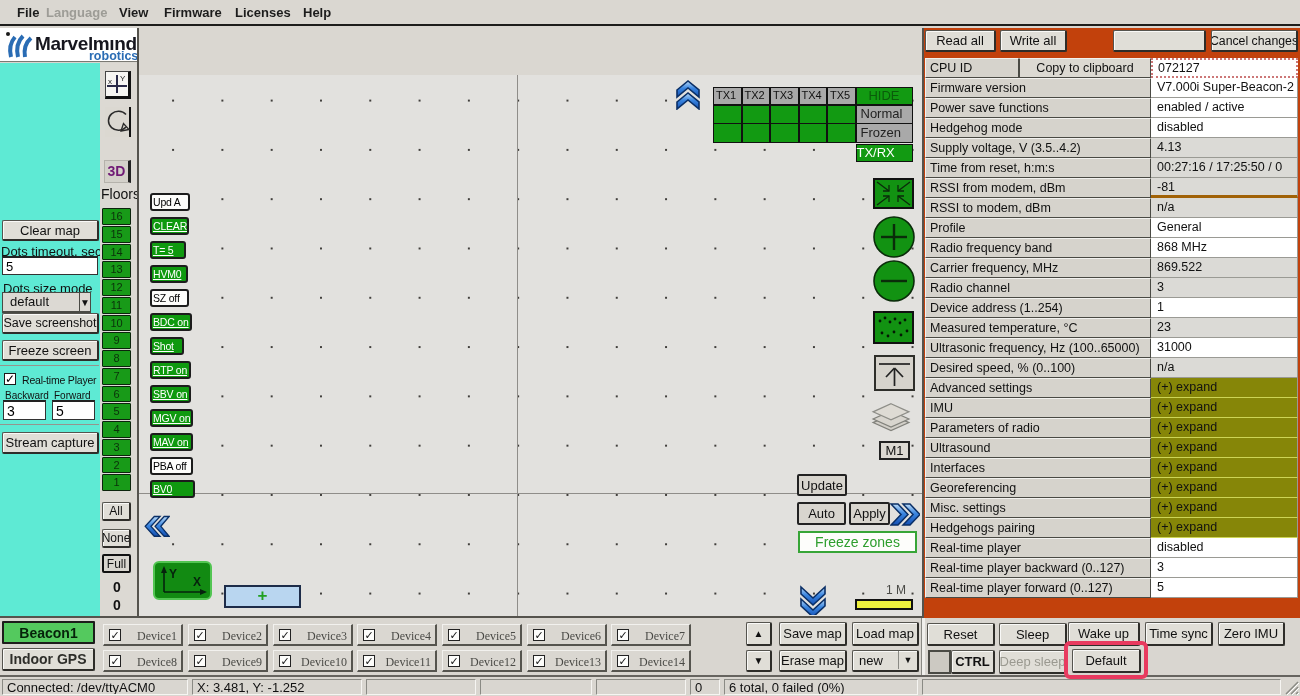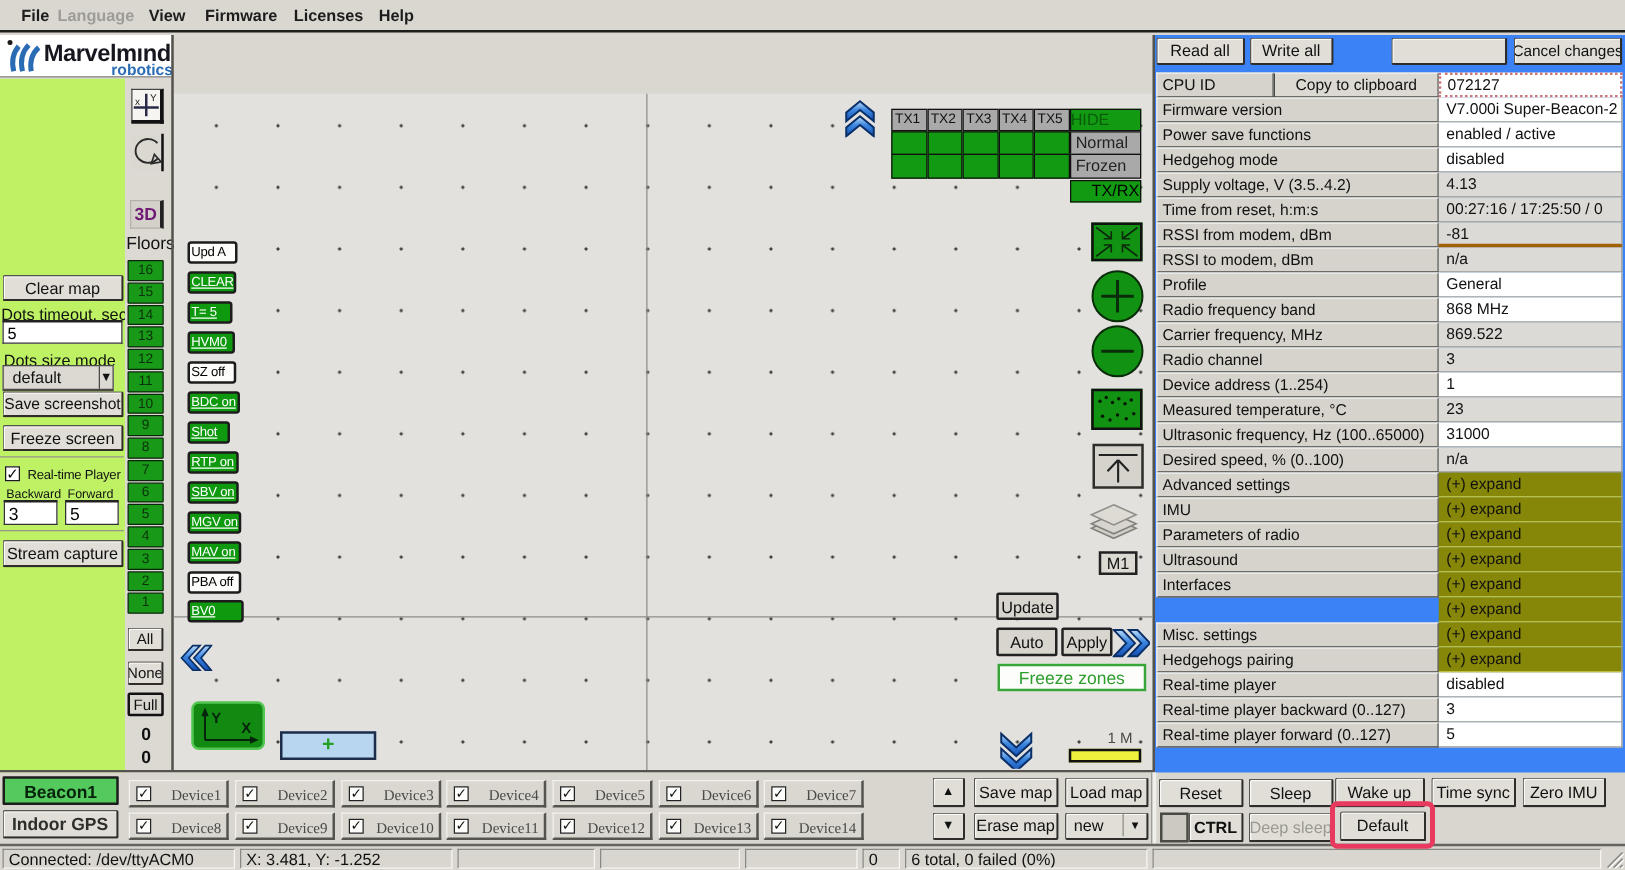--- a/index.html
+++ b/index.html
@@ -37,21 +37,21 @@
   <svg width="30" height="32" viewBox="0 0 30 32" style="position:absolute;left:5px;top:1px;">
     <circle cx="3" cy="5" r="2" fill="#1a1a1a"></circle>
     <path d="M6 28 Q3 16 10 8" stroke="#2a6cb4" stroke-width="4" fill="none"></path>
     <path d="M13 28 Q10 15 18 7" stroke="#2a6cb4" stroke-width="4" fill="none"></path>
     <path d="M20 28 Q18 16 26 9" stroke="#2a6cb4" stroke-width="4" fill="none"></path>
   </svg>
   <div class="lbl" style="left:35px;top:5px;font-size:19px;font-weight:bold;color:#16161e;letter-spacing:-0.4px;">Marvelmınd</div>
   <div class="lbl" style="left:89px;top:21px;font-size:12.5px;font-weight:bold;color:#2a6cb4;">robotics</div>
 </div>
 
-<div class="abs" id="sidebar" style="left:0;top:63px;width:100px;height:557px;background:#bef264;">
+<div class="abs" id="sidebar" style="left:0;top:63px;width:100px;height:557px;background:#5eead4;">
   <div class="btn" style="left:2px;top:157px;width:97px;height:21px;">Clear map</div>
   <div class="lbl" style="left:1px;top:181px;">Dots timeout, sec</div>
   <div class="inp" style="left:2px;top:193px;width:96px;height:19px;">5</div>
   <div class="lbl" style="left:3px;top:218px;">Dots size mode</div>
   <div class="abs" style="left:2px;top:229px;width:89px;height:21px;background:#dcd9d3;border:1px solid #4a4a44;border-bottom-width:2px;">
     <div class="lbl" style="left:7px;top:1px;">default</div>
     <div class="abs" style="right:0;top:0;width:11px;height:18px;border-left:1px solid #4a4a44;display:flex;align-items:center;justify-content:center;font-size:10px;color:#111;">▼</div>
   </div>
   <div class="btn" style="left:2px;top:250px;width:97px;height:21px;font-size:12.5px;">Save screenshot</div>
   <div class="btn" style="left:2px;top:277px;width:97px;height:21px;">Freeze screen</div>
@@ -163,34 +163,34 @@
     <polygon points="4,3 16,14 28,3 28,10 16,21 4,10" fill="url(#bg1)" stroke="#0a2f66" stroke-width="1.6"></polygon>
     <polygon points="4,15 16,26 28,15 28,22 16,33 4,22" fill="url(#bg1)" stroke="#0a2f66" stroke-width="1.6"></polygon>
   </svg>
 
   <div id="txtable">
     <div class="abs" style="left:713px;top:87px;width:28.5px;height:18px;background:#a9a9a9;border:1.5px solid #111;font-size:11px;color:#111;text-align:left;padding-left:2px;line-height:15px;">TX1</div>
     <div class="abs" style="left:741.5px;top:87px;width:28.5px;height:18px;background:#a9a9a9;border:1.5px solid #111;font-size:11px;color:#111;text-align:left;padding-left:2px;line-height:15px;">TX2</div>
     <div class="abs" style="left:770px;top:87px;width:28.5px;height:18px;background:#a9a9a9;border:1.5px solid #111;font-size:11px;color:#111;text-align:left;padding-left:2px;line-height:15px;">TX3</div>
     <div class="abs" style="left:798.5px;top:87px;width:28.5px;height:18px;background:#a9a9a9;border:1.5px solid #111;font-size:11px;color:#111;text-align:left;padding-left:2px;line-height:15px;">TX4</div>
     <div class="abs" style="left:827px;top:87px;width:28.5px;height:18px;background:#a9a9a9;border:1.5px solid #111;font-size:11px;color:#111;text-align:left;padding-left:2px;line-height:15px;">TX5</div>
-    <div class="abs" style="left:855.5px;top:87px;width:57px;height:18px;background:#129a12;border:1.5px solid #111;font-size:13px;color:#0a5c0a;text-align:left;line-height:15px;">HIDE</div>
+    <div class="abs" style="left:855.5px;top:87px;width:57px;height:18px;background:#129a12;border:1.5px solid #111;font-size:13px;color:#0a5c0a;text-align:center;line-height:15px;">HIDE</div>
     <div class="abs" style="left:713px;top:104.5px;width:28.5px;height:19px;background:#129a12;border:1.5px solid #111;"></div>
     <div class="abs" style="left:741.5px;top:104.5px;width:28.5px;height:19px;background:#129a12;border:1.5px solid #111;"></div>
     <div class="abs" style="left:770px;top:104.5px;width:28.5px;height:19px;background:#129a12;border:1.5px solid #111;"></div>
     <div class="abs" style="left:798.5px;top:104.5px;width:28.5px;height:19px;background:#129a12;border:1.5px solid #111;"></div>
     <div class="abs" style="left:827px;top:104.5px;width:28.5px;height:19px;background:#129a12;border:1.5px solid #111;"></div>
     <div class="abs" style="left:855.5px;top:104.5px;width:57px;height:19px;background:#a9a9a9;border:1.5px solid #111;font-size:13px;color:#222;text-align:left;padding-left:4px;line-height:16px;">Normal</div>
     <div class="abs" style="left:713px;top:123px;width:28.5px;height:20px;background:#129a12;border:1.5px solid #111;"></div>
     <div class="abs" style="left:741.5px;top:123px;width:28.5px;height:20px;background:#129a12;border:1.5px solid #111;"></div>
     <div class="abs" style="left:770px;top:123px;width:28.5px;height:20px;background:#129a12;border:1.5px solid #111;"></div>
     <div class="abs" style="left:798.5px;top:123px;width:28.5px;height:20px;background:#129a12;border:1.5px solid #111;"></div>
     <div class="abs" style="left:827px;top:123px;width:28.5px;height:20px;background:#129a12;border:1.5px solid #111;"></div>
     <div class="abs" style="left:855.5px;top:123px;width:57px;height:20px;background:#a9a9a9;border:1.5px solid #111;font-size:13px;color:#222;text-align:left;padding-left:4px;line-height:17px;">Frozen</div>
-    <div class="abs" style="left:855.5px;top:144px;width:57px;height:18px;background:#129a12;border:1.5px solid #111;font-size:13px;color:#000000;text-align:right;line-height:15px;">TX/RX</div>
+    <div class="abs" style="left:855.5px;top:144px;width:57px;height:18px;background:#129a12;border:1.5px solid #111;font-size:13px;color:#ffffff;text-align:left;line-height:15px;">TX/RX</div>
   </div>
 
   <div class="abs" style="left:873px;top:178px;width:41px;height:31px;background:#129212;border:2px solid #111;">
     <svg width="37" height="27" viewBox="0 0 37 27">
       <g stroke="#0b2a0b" stroke-width="1.3" fill="none">
         <line x1="2" y1="2" x2="14" y2="11"></line>
             <polyline points="8,11 14,11 14,5"></polyline>
         <line x1="35" y1="2" x2="23" y2="11"></line>
             <polyline points="23,5 23,11 29,11"></polyline>
         <line x1="2" y1="25" x2="14" y2="16"></line>
@@ -256,21 +256,21 @@
       <line x1="9" y1="29" x2="48" y2="29" stroke="#06230d" stroke-width="1.6"></line>
       <polygon points="52,29 45,26 45,32" fill="#06230d"></polygon>
       <text x="14" y="15" font-size="12" font-weight="bold" fill="#06230d">Y</text>
       <text x="38" y="23" font-size="12" font-weight="bold" fill="#06230d">X</text>
     </svg>
   </div>
 
   <div class="abs" style="left:224px;top:585px;width:77px;height:23px;background:#b9d6f0;border:2px solid #1d2c49;color:#21a021;font-size:17px;font-weight:bold;text-align:center;line-height:18px;">+</div>
 </div>
 
-<div class="abs" id="rightpanel" style="left:924px;top:28px;width:376px;height:592px;background:#3b82f6;">
+<div class="abs" id="rightpanel" style="left:924px;top:28px;width:376px;height:592px;background:#c2410c;">
   <div class="btn" style="left:1px;top:2px;width:71px;height:22px;">Read all</div>
   <div class="btn" style="left:76px;top:2px;width:67px;height:22px;">Write all</div>
   <div class="btn" style="left:189px;top:2px;width:93px;height:22px;"></div>
   <div class="btn" style="left:287px;top:2px;width:87px;height:22px;font-size:12.3px;">Cancel changes</div>
   <div class="abs" style="left:1px;top:30px;width:94px;height:20px;background:#d6d3cc;border:1px solid #4a4a44;border-top-color:#f2f1ee;border-left-color:#f2f1ee;font-size:12.5px;color:#111;padding:2px 0 0 4px;white-space:nowrap;overflow:hidden;">CPU ID</div>
   <div class="abs" style="left:95px;top:30px;width:132px;height:20px;background:#dcd9d2;border:1px solid #4a4a44;border-top-color:#f2f1ee;font-size:12.5px;color:#111;text-align:center;padding-top:2px;">Copy to clipboard</div>
   <div class="abs" style="left:227px;top:30px;width:147px;height:20px;background:#ffffff;border:2px dotted #cc7777;font-size:12.5px;color:#111;padding:1px 0 0 5px;">072127</div>
   <div class="abs" style="left:1px;top:50px;width:226px;height:20px;background:#d6d3cc;border:1px solid #4a4a44;border-top-color:#f2f1ee;border-left-color:#f2f1ee;font-size:12.5px;color:#111;padding:2px 0 0 4px;white-space:nowrap;overflow:hidden;">Firmware version</div>
   <div class="abs" style="left:227px;top:50px;width:147px;height:20px;background:#ffffff;border-bottom:1px solid #9a9a94;border-right:1px solid #9a9a94;font-size:12.5px;color:#111;padding:2px 0 0 6px;white-space:nowrap;">V7.000i Super-Beacon-2</div>
   <div class="abs" style="left:1px;top:70px;width:226px;height:20px;background:#d6d3cc;border:1px solid #4a4a44;border-top-color:#f2f1ee;border-left-color:#f2f1ee;font-size:12.5px;color:#111;padding:2px 0 0 4px;white-space:nowrap;overflow:hidden;">Power save functions</div>
@@ -304,20 +304,21 @@
   <div class="abs" style="left:1px;top:350px;width:226px;height:20px;background:#d6d3cc;border:1px solid #4a4a44;border-top-color:#f2f1ee;border-left-color:#f2f1ee;font-size:12.5px;color:#111;padding:2px 0 0 4px;white-space:nowrap;overflow:hidden;">Advanced settings</div>
   <div class="abs" style="left:227px;top:350px;width:147px;height:20px;background:#868608;border-bottom:1px solid #cdd455;border-right:1px solid #9a9a94;font-size:12.5px;color:#111;padding:2px 0 0 6px;white-space:nowrap;">(+) expand</div>
   <div class="abs" style="left:1px;top:370px;width:226px;height:20px;background:#d6d3cc;border:1px solid #4a4a44;border-top-color:#f2f1ee;border-left-color:#f2f1ee;font-size:12.5px;color:#111;padding:2px 0 0 4px;white-space:nowrap;overflow:hidden;">IMU</div>
   <div class="abs" style="left:227px;top:370px;width:147px;height:20px;background:#868608;border-bottom:1px solid #cdd455;border-right:1px solid #9a9a94;font-size:12.5px;color:#111;padding:2px 0 0 6px;white-space:nowrap;">(+) expand</div>
   <div class="abs" style="left:1px;top:390px;width:226px;height:20px;background:#d6d3cc;border:1px solid #4a4a44;border-top-color:#f2f1ee;border-left-color:#f2f1ee;font-size:12.5px;color:#111;padding:2px 0 0 4px;white-space:nowrap;overflow:hidden;">Parameters of radio</div>
   <div class="abs" style="left:227px;top:390px;width:147px;height:20px;background:#868608;border-bottom:1px solid #cdd455;border-right:1px solid #9a9a94;font-size:12.5px;color:#111;padding:2px 0 0 6px;white-space:nowrap;">(+) expand</div>
   <div class="abs" style="left:1px;top:410px;width:226px;height:20px;background:#d6d3cc;border:1px solid #4a4a44;border-top-color:#f2f1ee;border-left-color:#f2f1ee;font-size:12.5px;color:#111;padding:2px 0 0 4px;white-space:nowrap;overflow:hidden;">Ultrasound</div>
   <div class="abs" style="left:227px;top:410px;width:147px;height:20px;background:#868608;border-bottom:1px solid #cdd455;border-right:1px solid #9a9a94;font-size:12.5px;color:#111;padding:2px 0 0 6px;white-space:nowrap;">(+) expand</div>
   <div class="abs" style="left:1px;top:430px;width:226px;height:20px;background:#d6d3cc;border:1px solid #4a4a44;border-top-color:#f2f1ee;border-left-color:#f2f1ee;font-size:12.5px;color:#111;padding:2px 0 0 4px;white-space:nowrap;overflow:hidden;">Interfaces</div>
   <div class="abs" style="left:227px;top:430px;width:147px;height:20px;background:#868608;border-bottom:1px solid #cdd455;border-right:1px solid #9a9a94;font-size:12.5px;color:#111;padding:2px 0 0 6px;white-space:nowrap;">(+) expand</div>
+  <div class="abs" style="left:1px;top:450px;width:226px;height:20px;background:#d6d3cc;border:1px solid #4a4a44;border-top-color:#f2f1ee;border-left-color:#f2f1ee;font-size:12.5px;color:#111;padding:2px 0 0 4px;white-space:nowrap;overflow:hidden;">Georeferencing</div>
   <div class="abs" style="left:227px;top:450px;width:147px;height:20px;background:#868608;border-bottom:1px solid #cdd455;border-right:1px solid #9a9a94;font-size:12.5px;color:#111;padding:2px 0 0 6px;white-space:nowrap;">(+) expand</div>
   <div class="abs" style="left:1px;top:470px;width:226px;height:20px;background:#d6d3cc;border:1px solid #4a4a44;border-top-color:#f2f1ee;border-left-color:#f2f1ee;font-size:12.5px;color:#111;padding:2px 0 0 4px;white-space:nowrap;overflow:hidden;">Misc. settings</div>
   <div class="abs" style="left:227px;top:470px;width:147px;height:20px;background:#868608;border-bottom:1px solid #cdd455;border-right:1px solid #9a9a94;font-size:12.5px;color:#111;padding:2px 0 0 6px;white-space:nowrap;">(+) expand</div>
   <div class="abs" style="left:1px;top:490px;width:226px;height:20px;background:#d6d3cc;border:1px solid #4a4a44;border-top-color:#f2f1ee;border-left-color:#f2f1ee;font-size:12.5px;color:#111;padding:2px 0 0 4px;white-space:nowrap;overflow:hidden;">Hedgehogs pairing</div>
   <div class="abs" style="left:227px;top:490px;width:147px;height:20px;background:#868608;border-bottom:1px solid #cdd455;border-right:1px solid #9a9a94;font-size:12.5px;color:#111;padding:2px 0 0 6px;white-space:nowrap;">(+) expand</div>
   <div class="abs" style="left:1px;top:510px;width:226px;height:20px;background:#d6d3cc;border:1px solid #4a4a44;border-top-color:#f2f1ee;border-left-color:#f2f1ee;font-size:12.5px;color:#111;padding:2px 0 0 4px;white-space:nowrap;overflow:hidden;">Real-time player</div>
   <div class="abs" style="left:227px;top:510px;width:147px;height:20px;background:#ffffff;border-bottom:1px solid #9a9a94;border-right:1px solid #9a9a94;font-size:12.5px;color:#111;padding:2px 0 0 6px;white-space:nowrap;">disabled</div>
   <div class="abs" style="left:1px;top:530px;width:226px;height:20px;background:#d6d3cc;border:1px solid #4a4a44;border-top-color:#f2f1ee;border-left-color:#f2f1ee;font-size:12.5px;color:#111;padding:2px 0 0 4px;white-space:nowrap;overflow:hidden;">Real-time player backward (0..127)</div>
   <div class="abs" style="left:227px;top:530px;width:147px;height:20px;background:#ffffff;border-bottom:1px solid #9a9a94;border-right:1px solid #9a9a94;font-size:12.5px;color:#111;padding:2px 0 0 6px;white-space:nowrap;">3</div>
   <div class="abs" style="left:1px;top:550px;width:226px;height:20px;background:#d6d3cc;border:1px solid #4a4a44;border-top-color:#f2f1ee;border-left-color:#f2f1ee;font-size:12.5px;color:#111;padding:2px 0 0 4px;white-space:nowrap;overflow:hidden;">Real-time player forward (0..127)</div>

